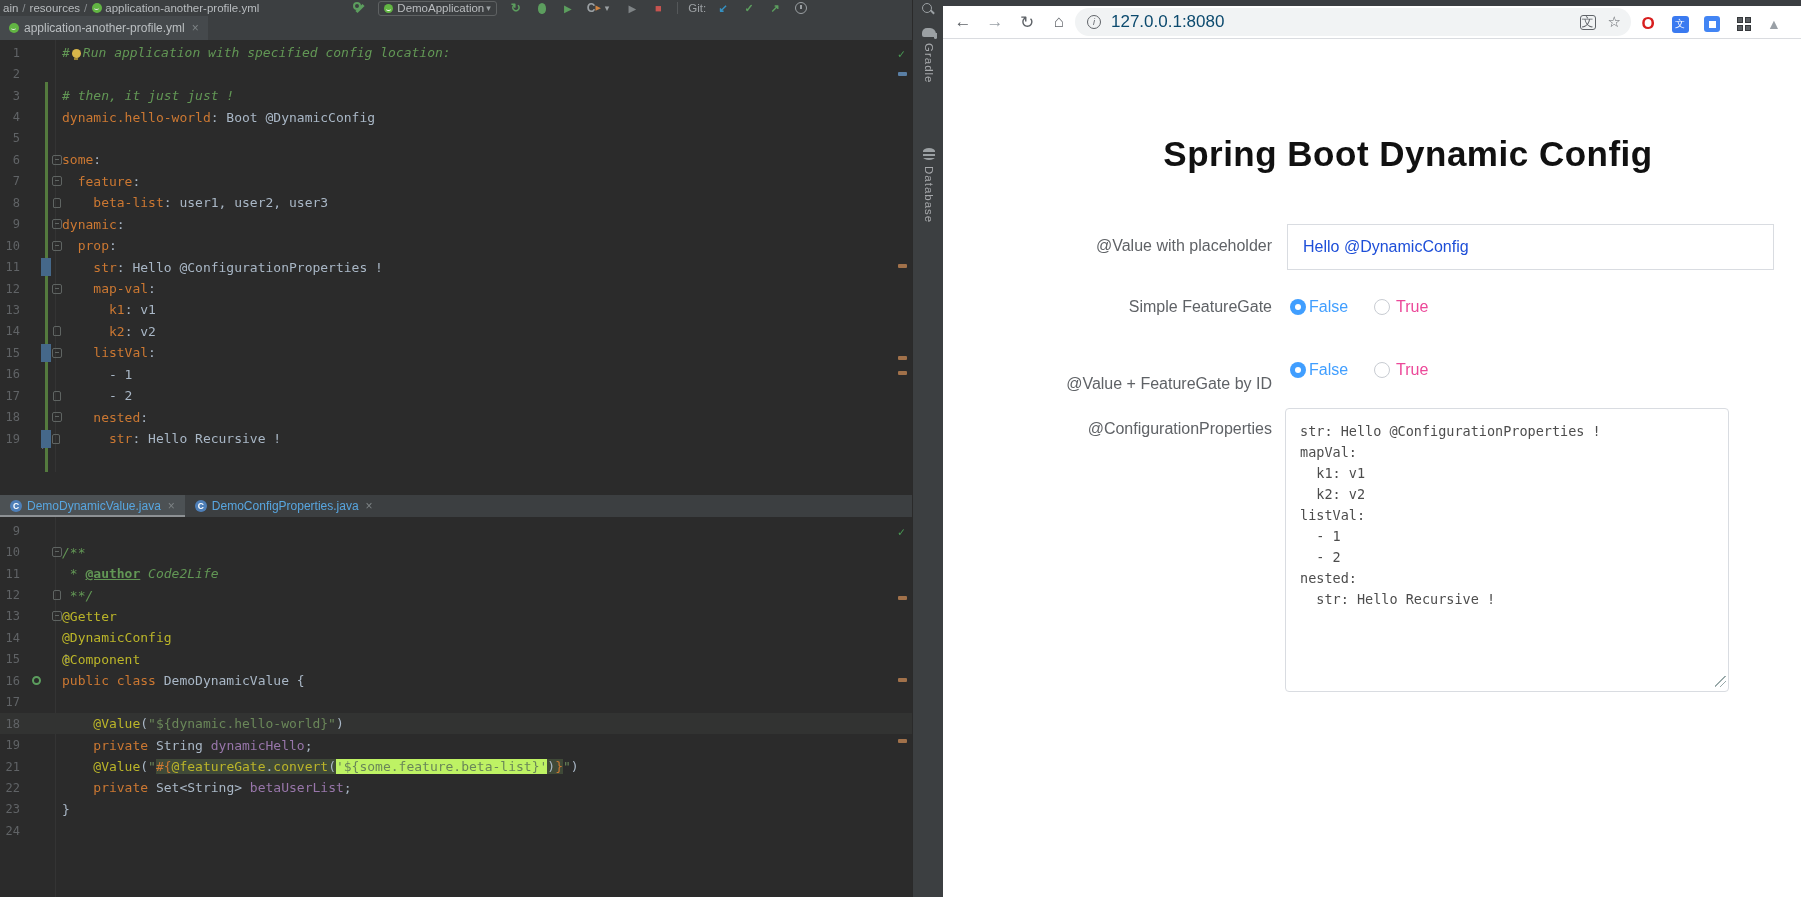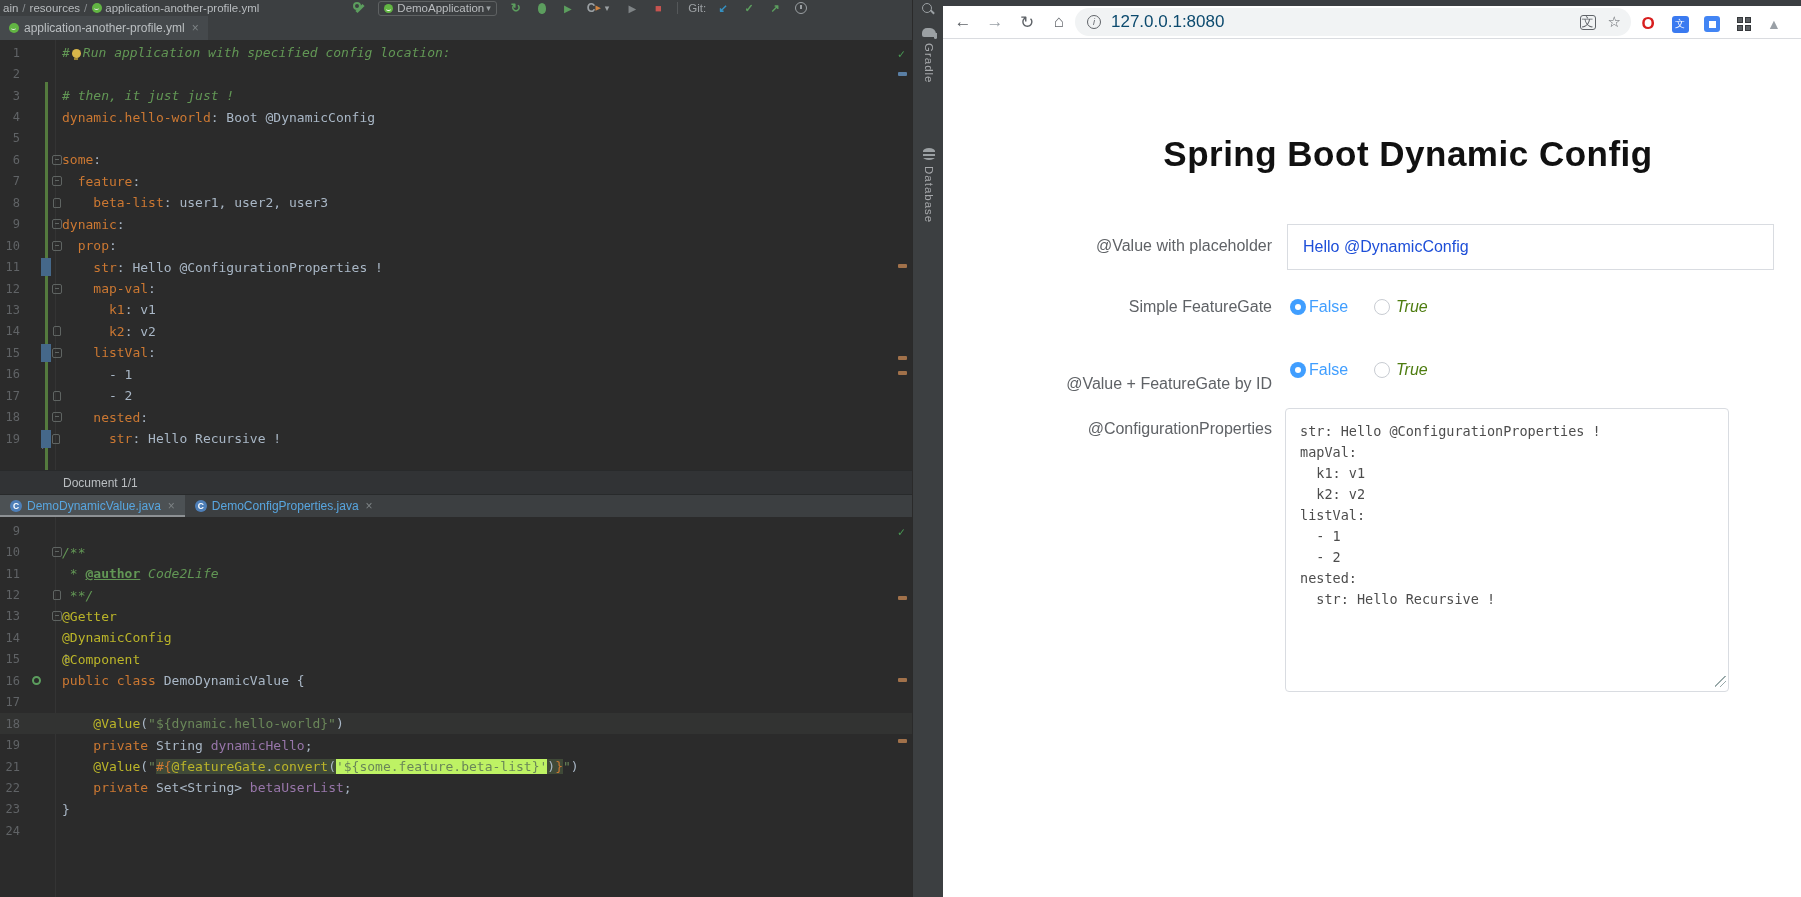--- a/index.html
+++ b/index.html
@@ -114,21 +114,21 @@
   
   .page-title{position:absolute;left:65px;top:134px;width:800px;text-align:center;font-size:35px;font-weight:bold;color:#111;letter-spacing:0.5px;}
   .flabel{position:absolute;width:300px;left:29px;text-align:right;font-size:16px;color:#5f6266;}
   .finput{position:absolute;left:344px;top:224px;width:487px;height:46px;box-sizing:border-box;border:1px solid #d9dce1;border-radius:0;padding:0 15px;font-size:16px;color:#1d4ed8;font-family:"Liberation Sans",sans-serif;background:#fff;}
   .radio-dot{position:absolute;width:16px;height:16px;border-radius:50%;box-sizing:border-box;}
   .radio-dot.sel{background:#409eff;}
   .radio-dot.sel::after{content:"";position:absolute;left:5px;top:5px;width:6px;height:6px;border-radius:50%;background:#fff;}
   .radio-dot.unsel{background:#fff;border:1px solid #c8ccd2;}
   .radio-lab{position:absolute;font-size:16px;}
   .radio-lab.sel{color:#409eff;}
-  .radio-lab.unsel{color:#4d7c0f;font-style:italic;}
+  .radio-lab.unsel{color:#ec4899;}
   .ftextarea{position:absolute;left:342px;top:408px;width:444px;height:284px;box-sizing:border-box;border:1px solid #d9dce1;border-radius:4px;padding:12px 14px;font-family:"DejaVu Sans Mono",monospace;font-size:13.5px;line-height:21px;color:#4d4d4d;resize:none;background:#fff;}
   .resize-grip{position:absolute;left:772px;top:676px;width:11px;height:11px;background:
     linear-gradient(135deg,transparent 0 45%,#9aa 45% 52%,transparent 52% 70%,#9aa 70% 77%,transparent 77%);}
 </style>
 </head>
 <body>
 
 <div class="canvas">
 
   <div class="ide">
@@ -317,23 +317,20 @@
         <div class="l">
           <span class="ln">19</span>
           <span class="mk">
             <i class="m-blue"></i>
             <i class="m-lock"></i>
           </span>
           <span class="code"><span class="sg-t">      </span><span class="sg-k">str</span><span class="sg-t">: Hello Recursive !</span></span>
         </div>
       </div>
 
-    <div class="docbar">
-      <span>Document 1/1</span>
-    </div>
 
     <div class="ide-tabs2">
       <span class="jtab active2">
         <span class="class-ic">C</span>
         <span>DemoDynamicValue.java</span>
         <span class="tab-x">×</span>
       </span>
       <span class="jtab">
         <span class="class-ic">C</span>
         <span>DemoConfigProperties.java</span>

